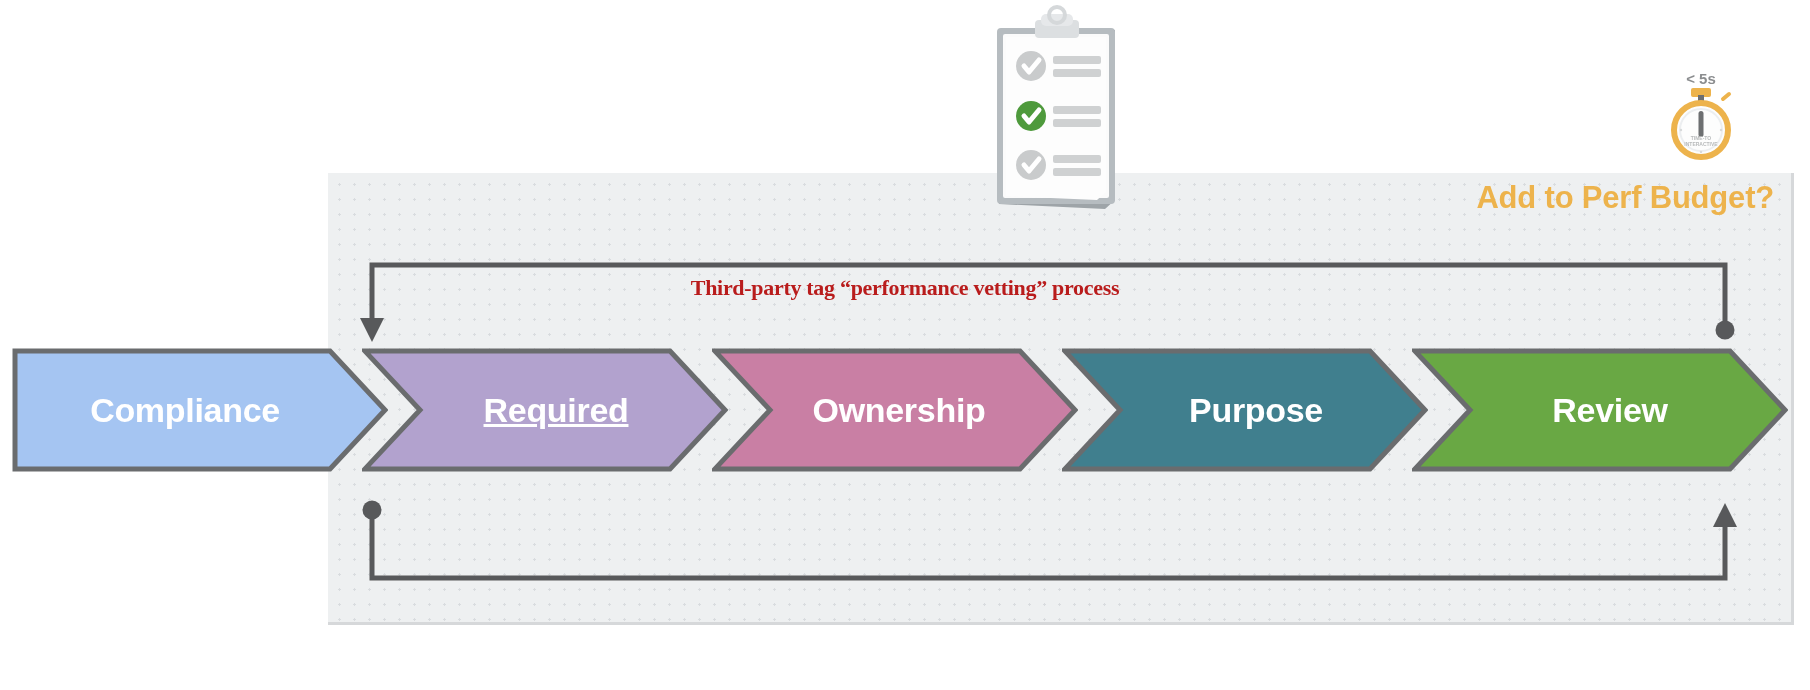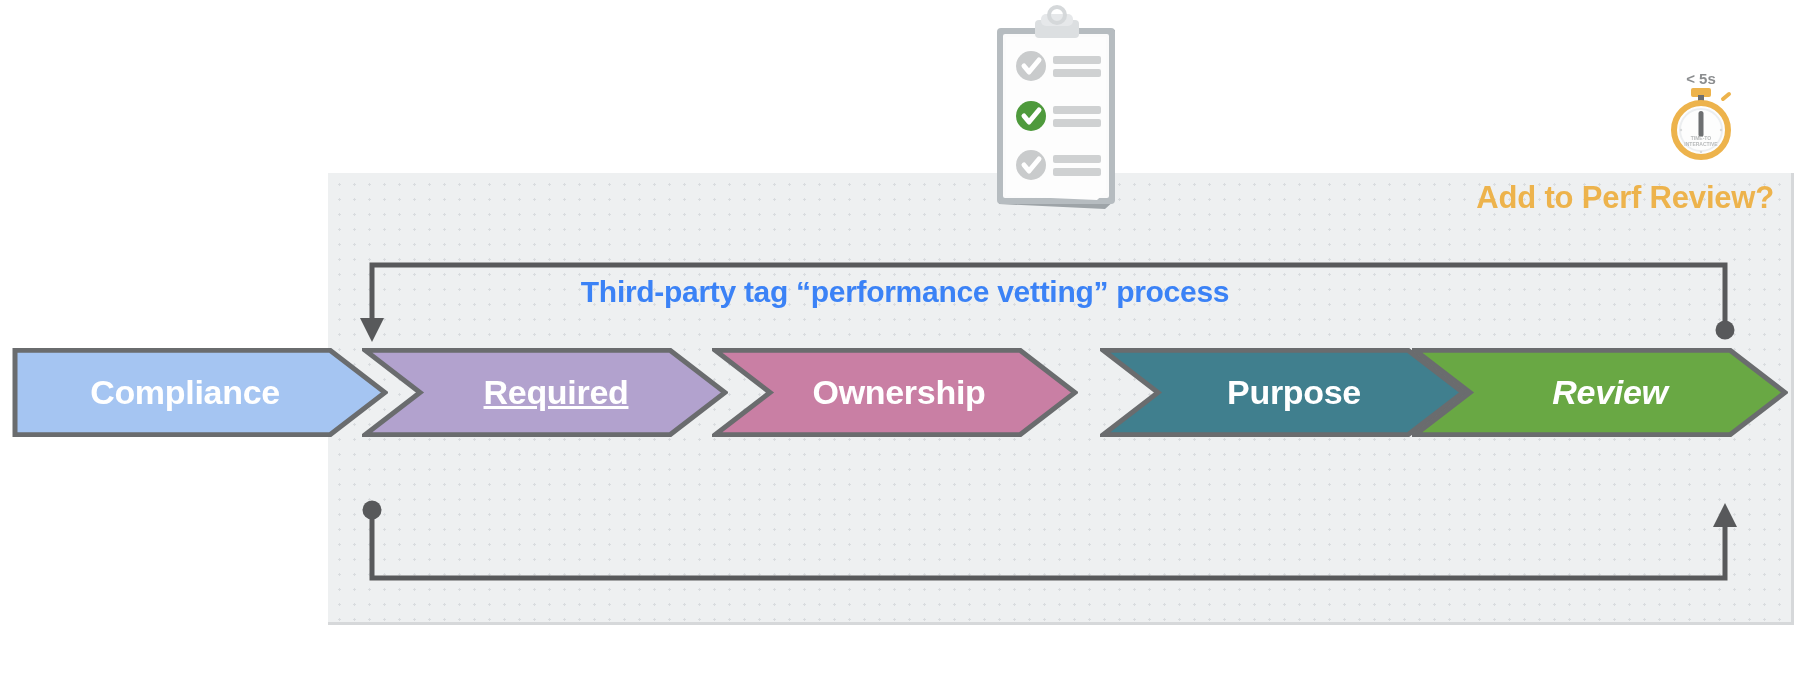--- a/index.html
+++ b/index.html
@@ -47,25 +47,26 @@
     white-space: nowrap;
   }
 
   
   #process-title {
     position: absolute;
     left: 0;
     right: 0;
     top: 275px;
     text-align: center;
-    font-size: 30px;
+    font-size: 22px;
     font-weight: bold;
-    color: #3b82f6;
+    color: #b91c1c;
     letter-spacing: -0.3px;
     white-space: nowrap;
+    font-family: Liberation Serif, serif;
   }
 
   
   #loops {
     position: absolute;
     left: 0;
     top: 0;
     width: 1810px;
     height: 690px;
     pointer-events: none;
@@ -75,21 +76,21 @@
   #chevron-row {
     position: absolute;
     left: 0;
     top: 348px;
     width: 1810px;
     height: 120px;
   }
   .chev {
     position: absolute;
     top: 0;
-    height: 89px;
+    height: 124px;
     display: flex;
     align-items: center;
     justify-content: center;
     box-sizing: border-box;
     color: #ffffff;
     font-size: 34px;
     font-weight: bold;
     letter-spacing: -0.3px;
     white-space: nowrap;
   }
@@ -121,21 +122,21 @@
     height: 96px;
   }
 </style>
 </head>
 <body>
 
 <div id="stage">
 
   <div id="panel"></div>
 
-  <div id="perf-budget">Add to Perf Review?</div>
+  <div id="perf-budget">Add to Perf Budget?</div>
 
   <div id="process-title">Third-party tag “performance vetting” process</div>
 
   <svg id="loops" viewBox="0 0 1810 690">
     <defs>
       <marker id="arrowDown" markerWidth="12" markerHeight="12" refX="5" refY="10" orient="auto" markerUnits="userSpaceOnUse">
         <path d="M0,0 L10,0 L5,11 Z" fill="#58595b"></path>
       </marker>
       <marker id="arrowUp" markerWidth="12" markerHeight="12" refX="5" refY="10" orient="auto" markerUnits="userSpaceOnUse">
         <path d="M0,0 L10,0 L5,11 Z" fill="#58595b"></path>
@@ -171,32 +172,32 @@
       <span class="lbl" style="margin-left:22px;">Required</span>
     </div>
 
     <div class="chev" style="left:712px; width:366px;">
       <svg class="chev-svg" viewBox="0 0 366 120" preserveAspectRatio="none">
         <path d="M 3,3 L 308,3 L 363,60 L 308,117 L 3,117 L 58,60 Z" fill="#c97fa4" stroke="#6a6c6e" stroke-width="5" stroke-linejoin="miter" vector-effect="non-scaling-stroke"></path>
       </svg>
       <span class="lbl" style="margin-left:8px;">Ownership</span>
     </div>
 
-    <div class="chev" style="left:1100px; width:366px;text-align:right;">
+    <div class="chev" style="left:1062px; width:366px;text-align:right;">
       <svg class="chev-svg" viewBox="0 0 366 120" preserveAspectRatio="none">
         <path d="M 3,3 L 308,3 L 363,60 L 308,117 L 3,117 L 58,60 Z" fill="#407f8e" stroke="#6a6c6e" stroke-width="5" stroke-linejoin="miter" vector-effect="non-scaling-stroke"></path>
       </svg>
       <span class="lbl" style="margin-left:22px;">Purpose</span>
     </div>
 
     <div class="chev" style="left:1412px; width:376px;">
       <svg class="chev-svg" viewBox="0 0 376 120" preserveAspectRatio="none">
         <path d="M 3,3 L 318,3 L 373,60 L 318,117 L 3,117 L 58,60 Z" fill="#69a844" stroke="#6a6c6e" stroke-width="5" stroke-linejoin="miter" vector-effect="non-scaling-stroke"></path>
       </svg>
-      <span class="lbl" style="margin-left:20px;font-style:italic;">Review</span>
+      <span class="lbl" style="margin-left:20px;">Review</span>
     </div>
 
   </div>
 
   <svg id="clipboard" viewBox="0 0 144 216">
 
     <path d="M14,26 L130,26 L130,196 L120,205 L14,200 Z" fill="#9ea4a8"></path>
 
     <rect x="12" y="24" width="118" height="176" rx="4" fill="#b6bcc0"></rect>
     <rect x="18" y="30" width="106" height="164" rx="2" fill="#fbfbfb"></rect>

